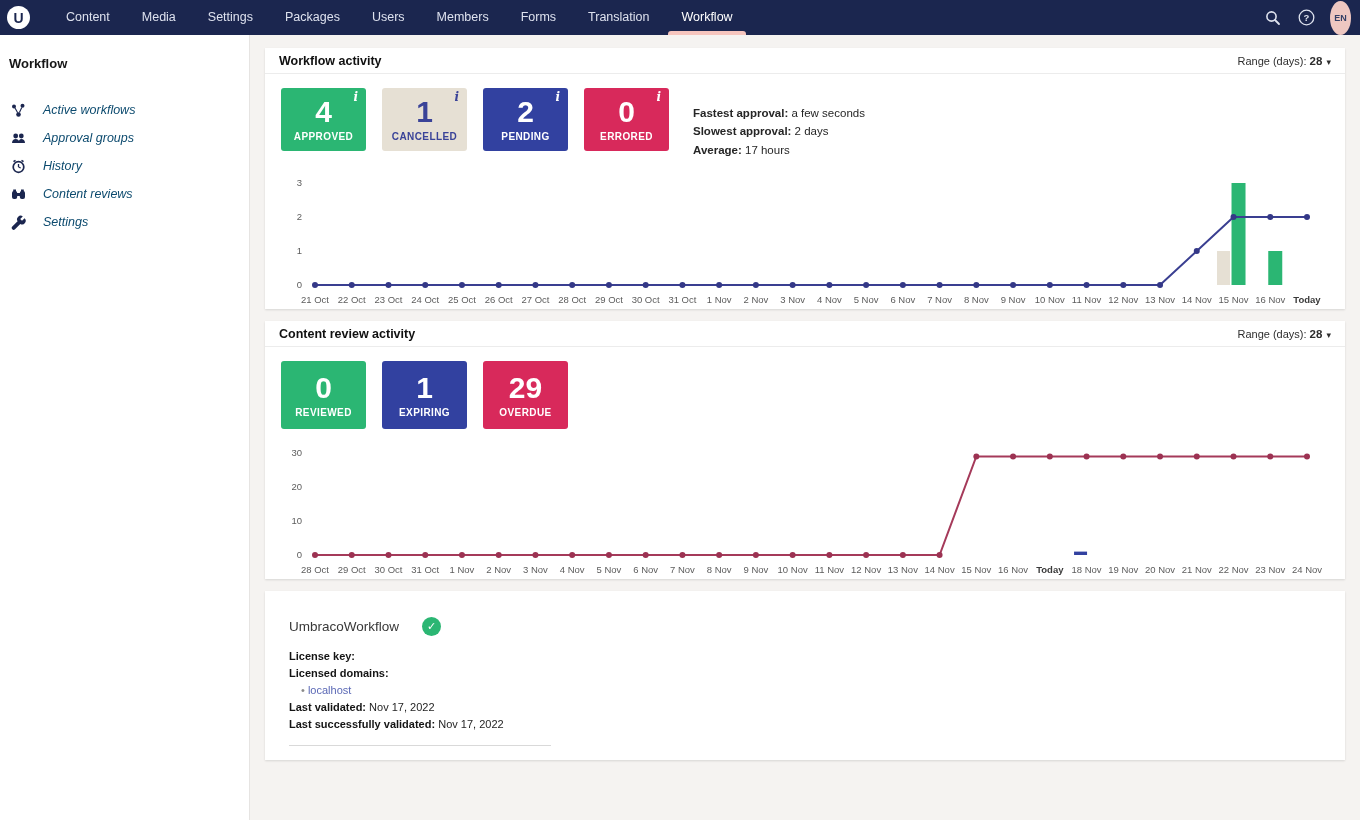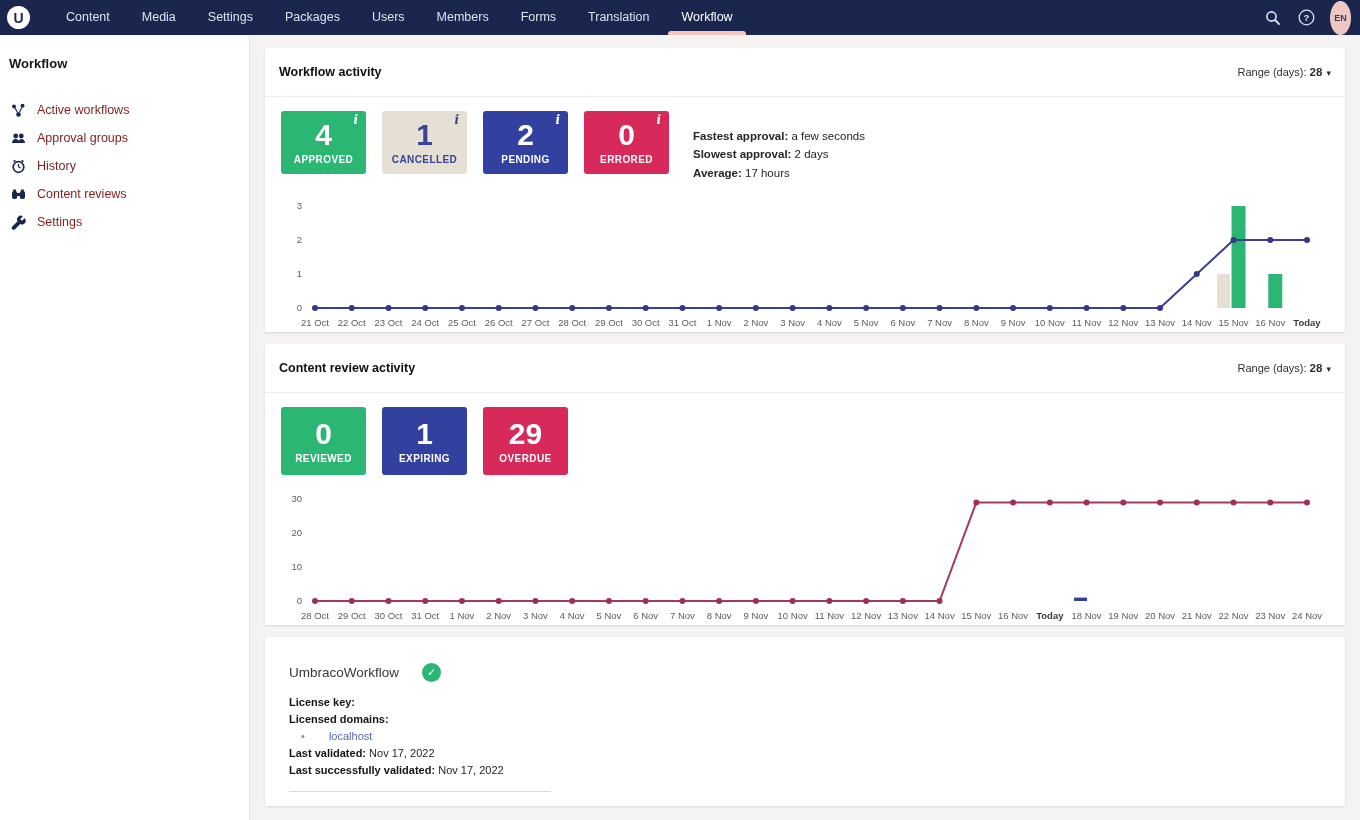--- a/index.html
+++ b/index.html
@@ -21,28 +21,28 @@
   .topnav-right { margin-left:auto; display:flex; align-items:center; gap:15px; margin-right:9px; }
   .tn-icon { width:18px; height:18px; cursor:pointer; display:flex; align-items:center; justify-content:center; }
   .avatar { width:21px; height:34px; border-radius:50%; background:#eec7c1; color:#333f66;
     font-size:9px; font-weight:bold; display:flex; align-items:center; justify-content:center; cursor:pointer; }
 
   
   .sidebar { position:fixed; top:35px; left:0; width:250px; height:785px; background:#ffffff;
     border-right:1px solid #e6e4e2; z-index:10; }
   .sidebar-title { font-size:13px; font-weight:bold; color:#161616; padding:21px 0 0 9px; }
   .sidebar-items { margin-top:25px; }
-  .sidebar-item { display:flex; align-items:center; gap:11px; padding:6px 10px; font-size:12.5px;
-    color:#7f1d1d; cursor:pointer; }
+  .sidebar-item { display:flex; align-items:center; gap:17px; padding:6px 10px; font-size:12.5px;
+    color:#0c4a6e; cursor:pointer;font-style:italic; }
   .sidebar-item .icn { width:16px; height:16px; display:flex; align-items:center; justify-content:center; }
 
   
   .main { position:absolute; top:35px; left:250px; width:1110px; padding:13px 15px 0 15px; }
   .panel { background:#ffffff; box-shadow:0 1px 2px rgba(0,0,0,.12); margin-bottom:12px; }
-  .panel-header { display:flex; justify-content:space-between; align-items:center; height:49px;
+  .panel-header { display:flex; justify-content:space-between; align-items:center; height:26px;
     padding:8px 14px; border-bottom:1px solid #ececec; }
   .panel-title { font-size:12.5px; font-weight:bold; color:#101010; }
   .range { font-size:11px; color:#2e2e2e; cursor:pointer; }
   .range b { font-size:11.5px; }
   .range .caret { font-size:9px; margin-left:1px; }
 
   .body-row { display:flex; align-items:flex-start; padding:14px 16px 0 16px; }
   .cards-row { display:flex; gap:16px; }
   .stat-card { width:85px; height:63px; border-radius:3px; position:relative; display:flex;
     flex-direction:column; align-items:center; justify-content:center; }
@@ -59,21 +59,21 @@
 
   
   .lic-body { padding:14px 16px 14px 24px; }
   .lic-product { display:flex; align-items:center; gap:23px; margin:12px 0 14px 0;
     font-size:13.5px; color:#383838; }
   .check-badge { width:19px; height:19px; border-radius:50%; background:#2bb673; color:#fff;
     font-size:11px; display:flex; align-items:center; justify-content:center; }
   .lic-line { font-size:11px; color:#1f1f1f; margin:5px 0; }
   .lic-line b { color:#141414; }
   .lic-bullet { font-size:11px; margin:4px 0 4px 12px; color:#8a8a8a; }
-  .lic-bullet .domain { color:#5a68b5; margin-left:21px; }
+  .lic-bullet .domain { color:#5a68b5; margin-left:0; }
   .lic-divider { border:none; border-top:1px solid #d9d9d9; width:262px; margin:15px 0 0 0; }
 </style>
 </head>
 <body>
 
 <div class="topnav">
   <div class="logo">U</div>
   <div class="nav-items">
     <div class="nav-item">Content</div>
     <div class="nav-item">Media</div>

